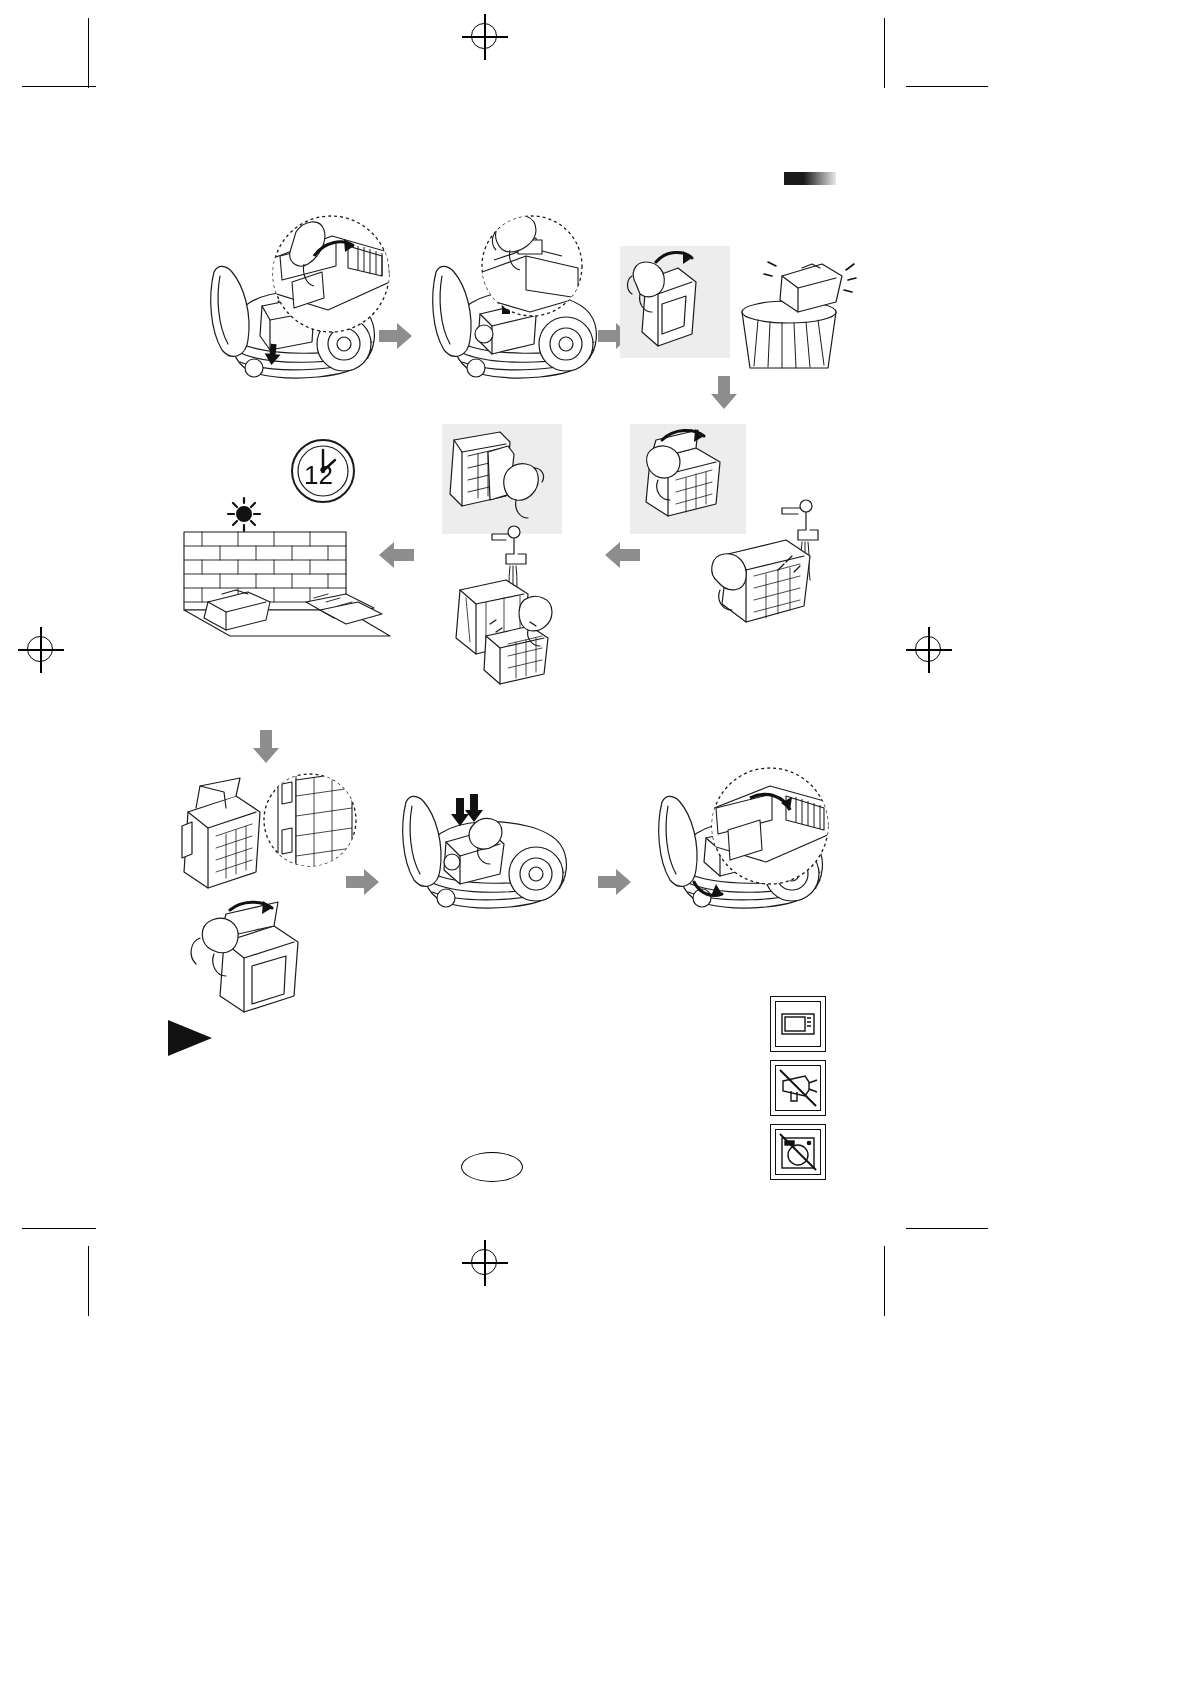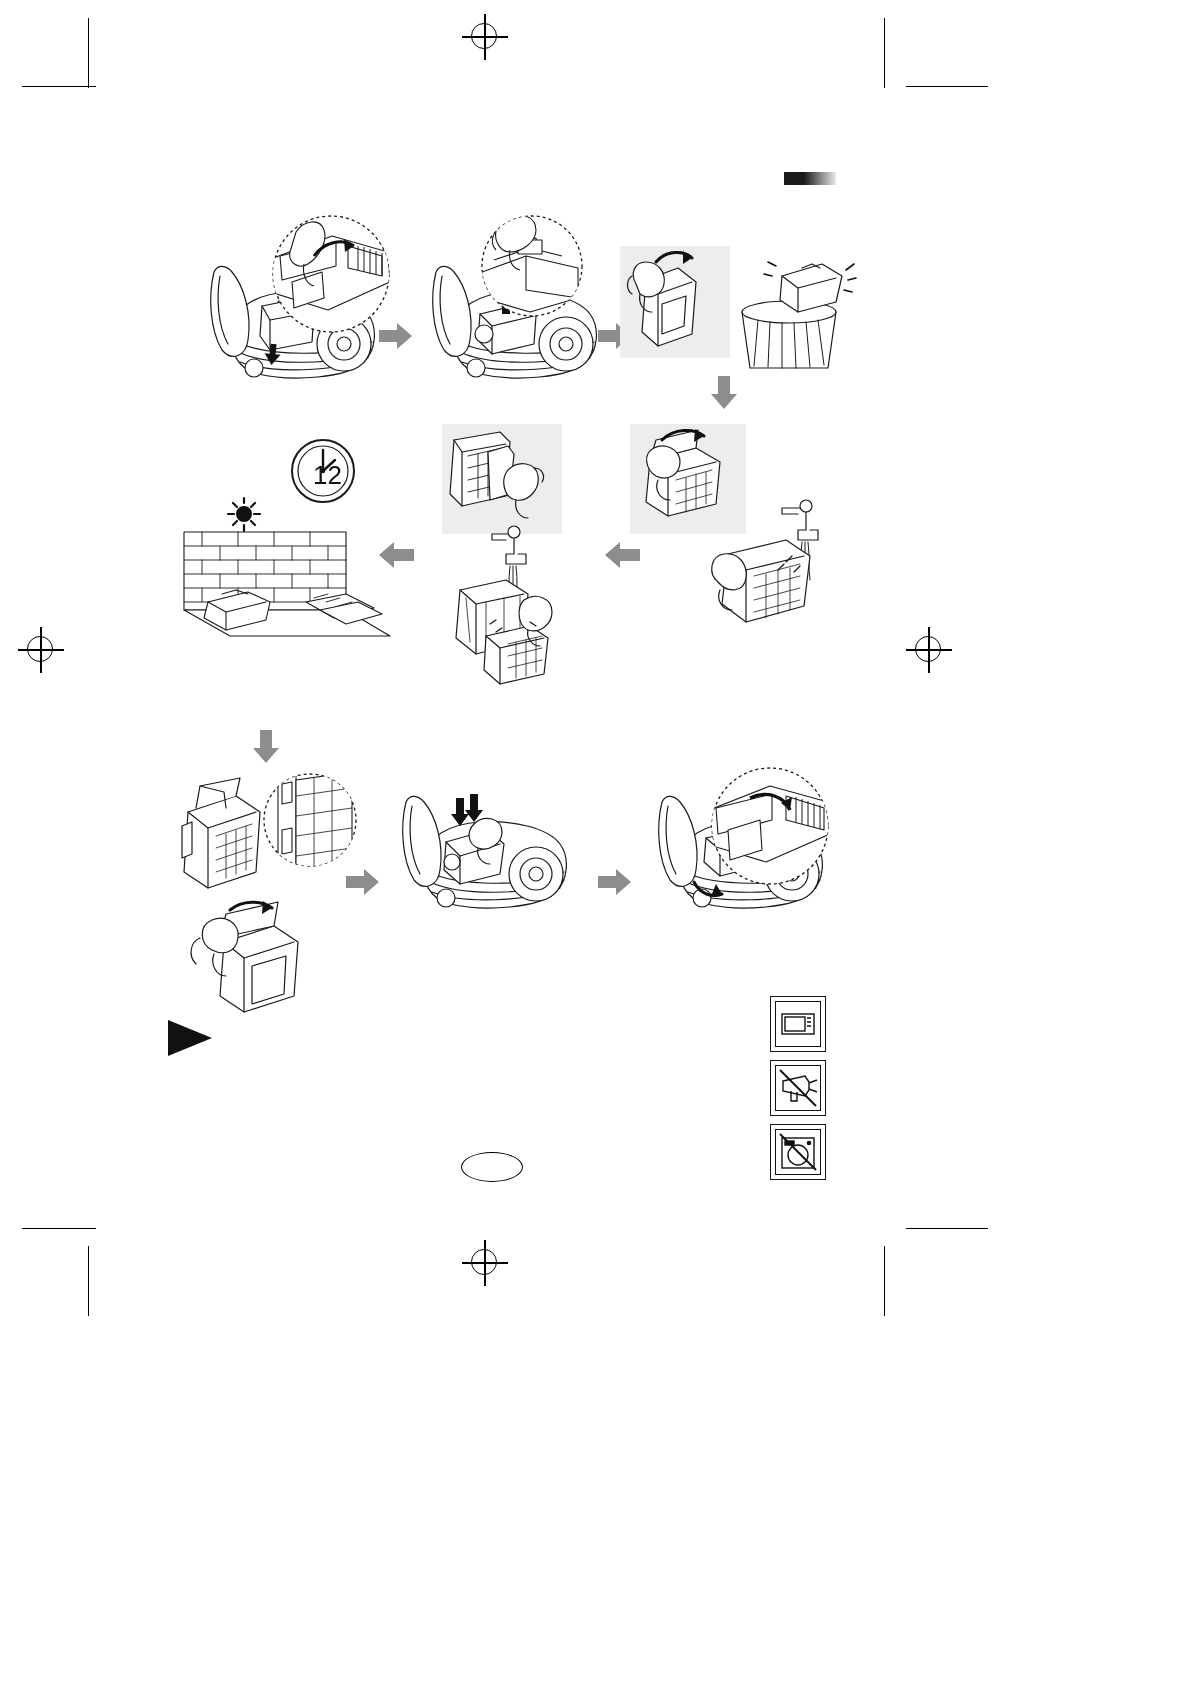--- a/index.html
+++ b/index.html
@@ -263,21 +263,21 @@
 
   <div class="ill" style="left:290px;top:438px;">
     <svg width="66" height="66" viewBox="0 0 66 66">
       <circle cx="33" cy="33" r="31" fill="#fff" stroke="#1a1a1a" stroke-width="2"></circle>
       <circle cx="33" cy="33" r="25" fill="#fff" stroke="#1a1a1a" stroke-width="1.2"></circle>
       <path d="M33,33 L33,12" stroke="#111" stroke-width="2.4" stroke-linecap="round"></path>
       <path d="M33,33 L45,22" stroke="#111" stroke-width="2.4" stroke-linecap="round"></path>
       <circle cx="33" cy="33" r="2.2" fill="#111"></circle>
     </svg>
   </div>
-  <div style="position:absolute;left:304px;top:460px;width:38px;text-align:right;font-size:26px;color:#111;font-family:'Liberation Sans',sans-serif;">12</div>
+  <div style="position:absolute;left:304px;top:460px;width:38px;text-align:left;font-size:26px;color:#111;font-family:'Liberation Sans',sans-serif;">12</div>
 
   <div class="arrow-gray" style="left:378px;top:541px;">
     <svg width="36" height="28" viewBox="0 0 36 28">
         <path d="M36,8 L16,8 L16,1 L1,14 L16,27 L16,20 L36,20 Z" fill="#8d8d8d"></path>
       </svg>
   </div>
 
   <div class="panel" style="left:442px;top:424px;width:120px;height:110px;"></div>
   <div class="ill" style="left:444px;top:424px;">
     <svg width="122" height="112" viewBox="0 0 122 112">

